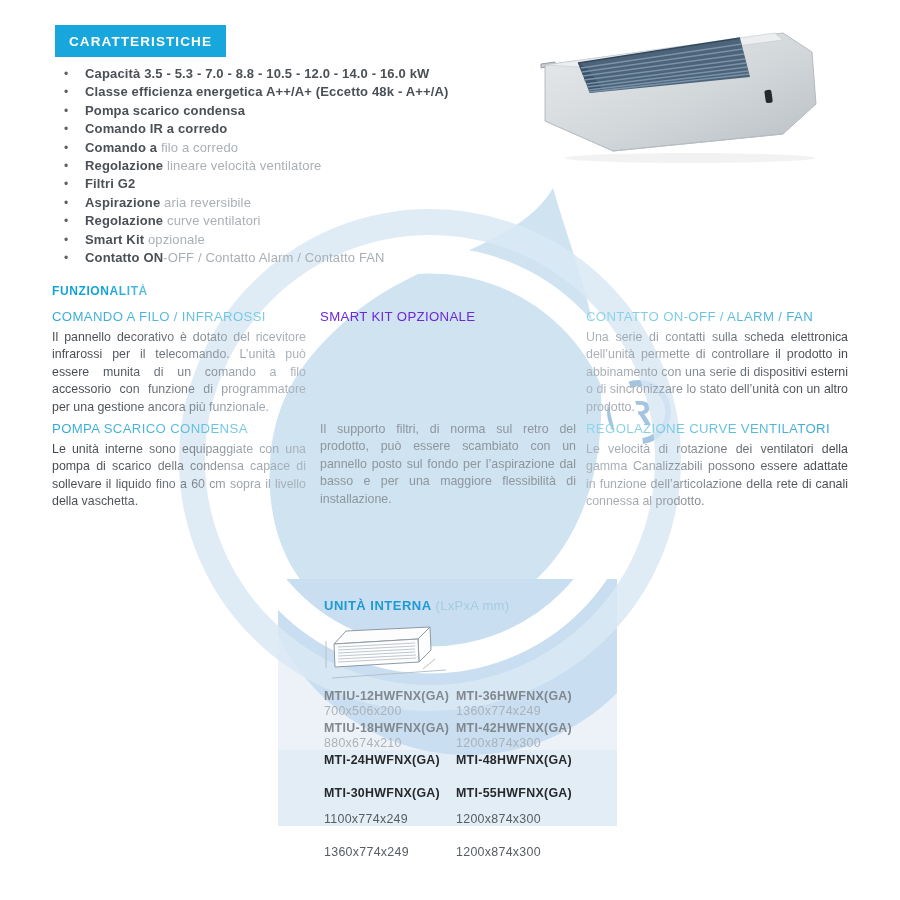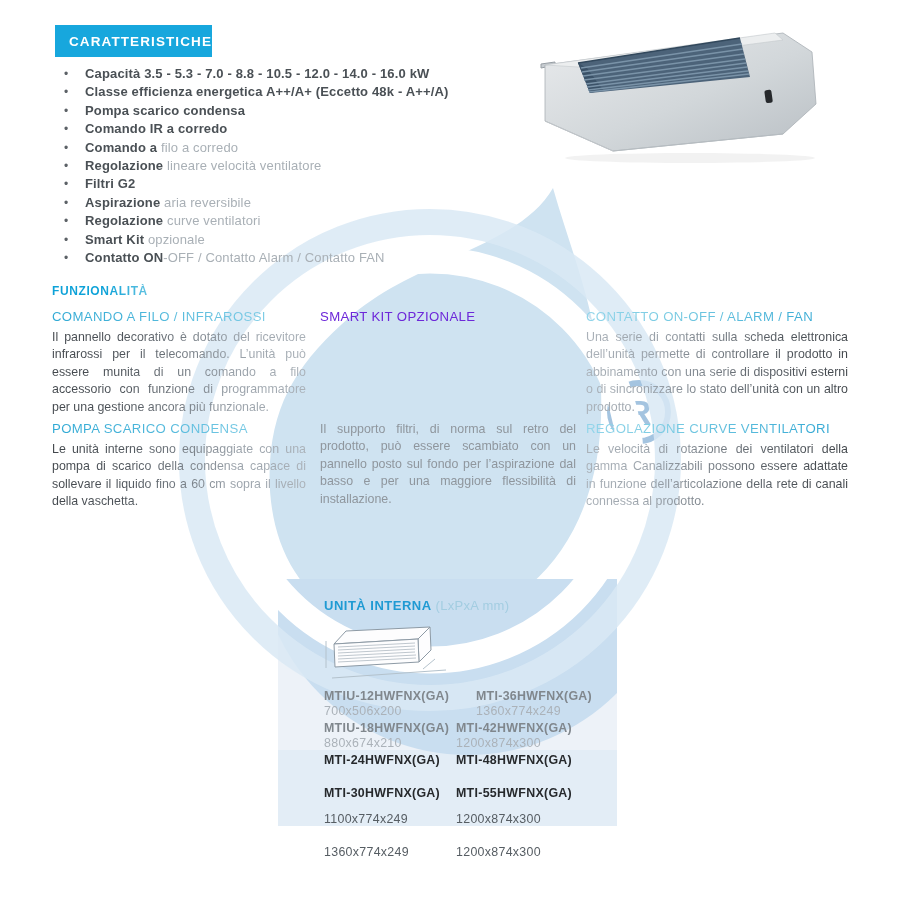--- a/index.html
+++ b/index.html
@@ -8,21 +8,21 @@
   .abs{position:absolute;}
 
   
   .bg-layer{z-index:0;}
   .wm-layer{z-index:1;pointer-events:none;}
   .content{z-index:2;}
 
   
   .carat-box{left:55px;top:25px;background:#17a7dd;color:#ffffff;
              font-size:13.5px;font-weight:700;letter-spacing:1.1px;
-             padding:9px 0 8px 14px;}
+             padding:9px 14px 8px 14px;}
   .bullets{left:64px;top:66px;width:480px;}
   .bullet-row{display:flex;align-items:baseline;height:18.4px;font-size:13px;}
   .bullet-dot{color:#5c6artifact166;color:#5c6166;font-size:12px;width:21px;flex:0 0 21px;}
   .b-dark{font-weight:700;color:#4a5055;letter-spacing:.15px;white-space:pre;}
   .b-light{font-weight:400;color:#a9b0b6;letter-spacing:.15px;white-space:pre;}
 
   
   .funz-title{left:52px;top:284px;font-size:12px;font-weight:700;letter-spacing:.6px;
               color:#18a5d8;}
   .feat{width:254px;}
@@ -249,21 +249,21 @@
   </div>
   <div class="abs content model strong" style="left:324px;top:753px;">
     <div class="m-name">MTI-24HWFNX(GA)</div>
     <div class="m-dims">1100x774x249</div>
   </div>
   <div class="abs content model strong" style="left:324px;top:786px;">
     <div class="m-name">MTI-30HWFNX(GA)</div>
     <div class="m-dims">1360x774x249</div>
   </div>
 
-  <div class="abs content model" style="left:476px;top:689px;">
+  <div class="abs content model" style="left:456px;top:689px;">
     <div class="m-name">MTI-36HWFNX(GA)</div>
     <div class="m-dims">1360x774x249</div>
   </div>
   <div class="abs content model" style="left:456px;top:721px;">
     <div class="m-name">MTI-42HWFNX(GA)</div>
     <div class="m-dims">1200x874x300</div>
   </div>
   <div class="abs content model strong" style="left:456px;top:753px;">
     <div class="m-name">MTI-48HWFNX(GA)</div>
     <div class="m-dims">1200x874x300</div>

